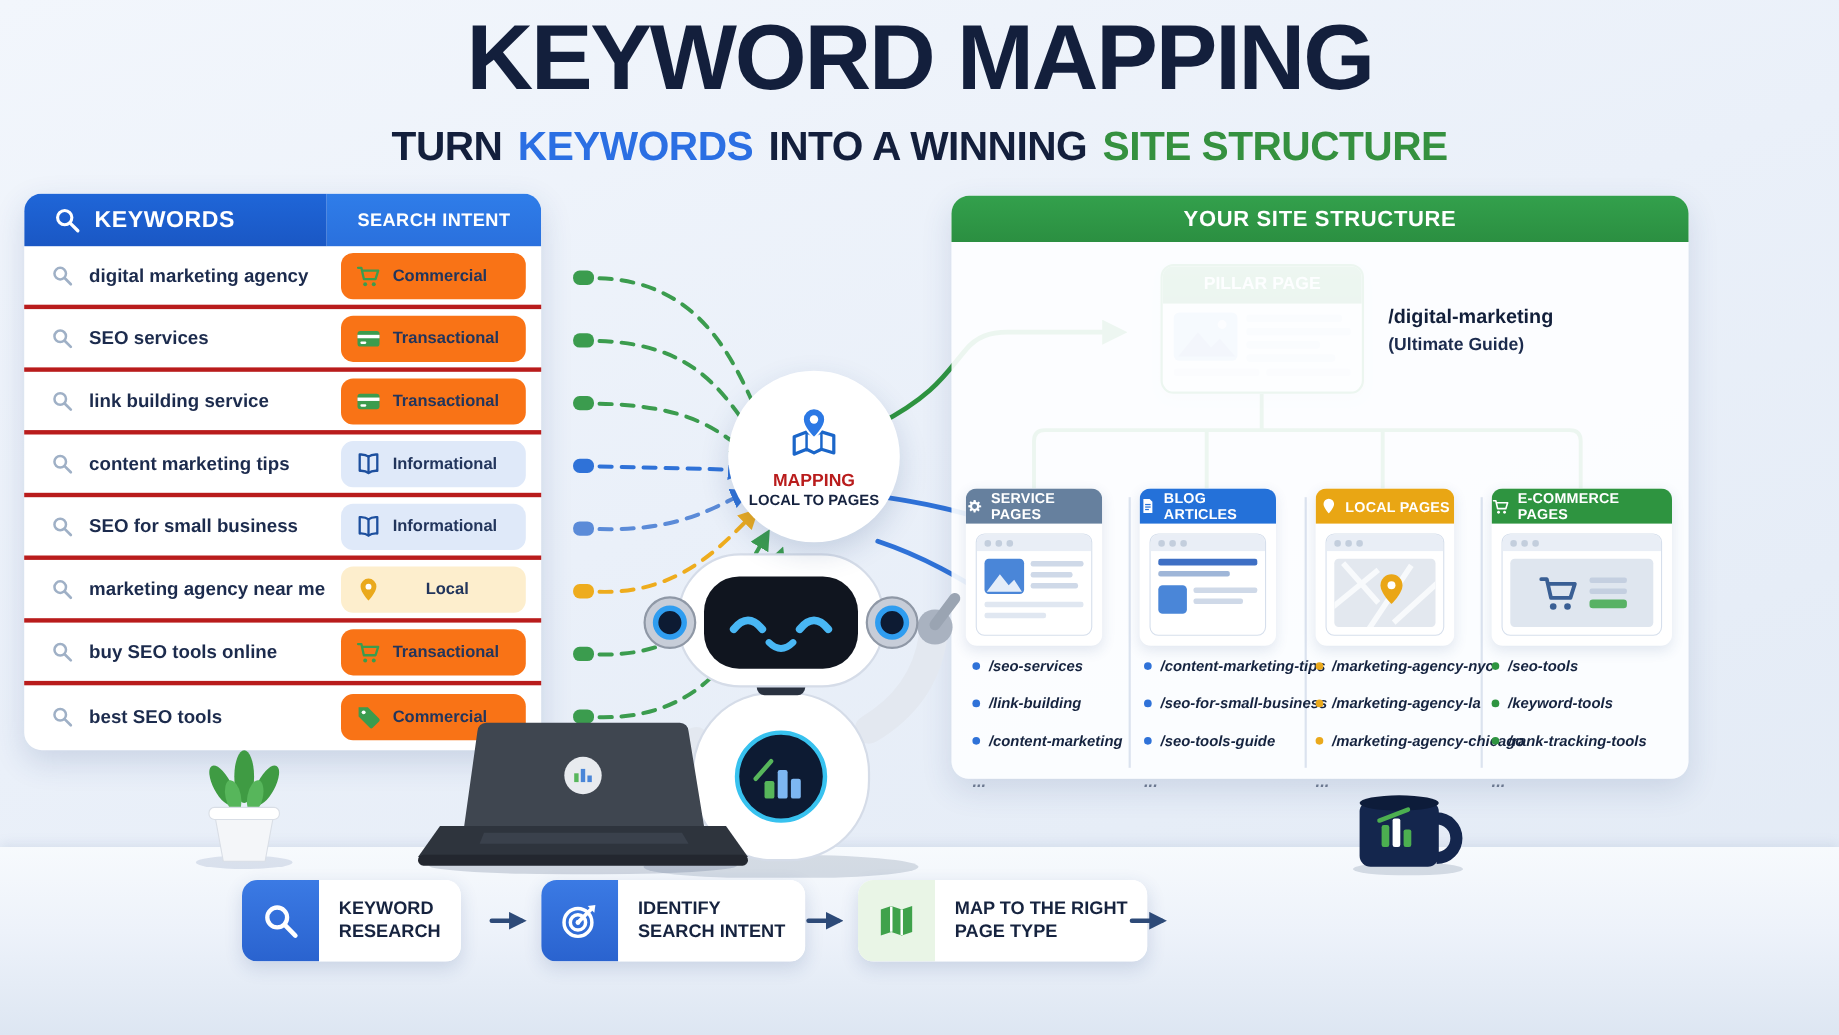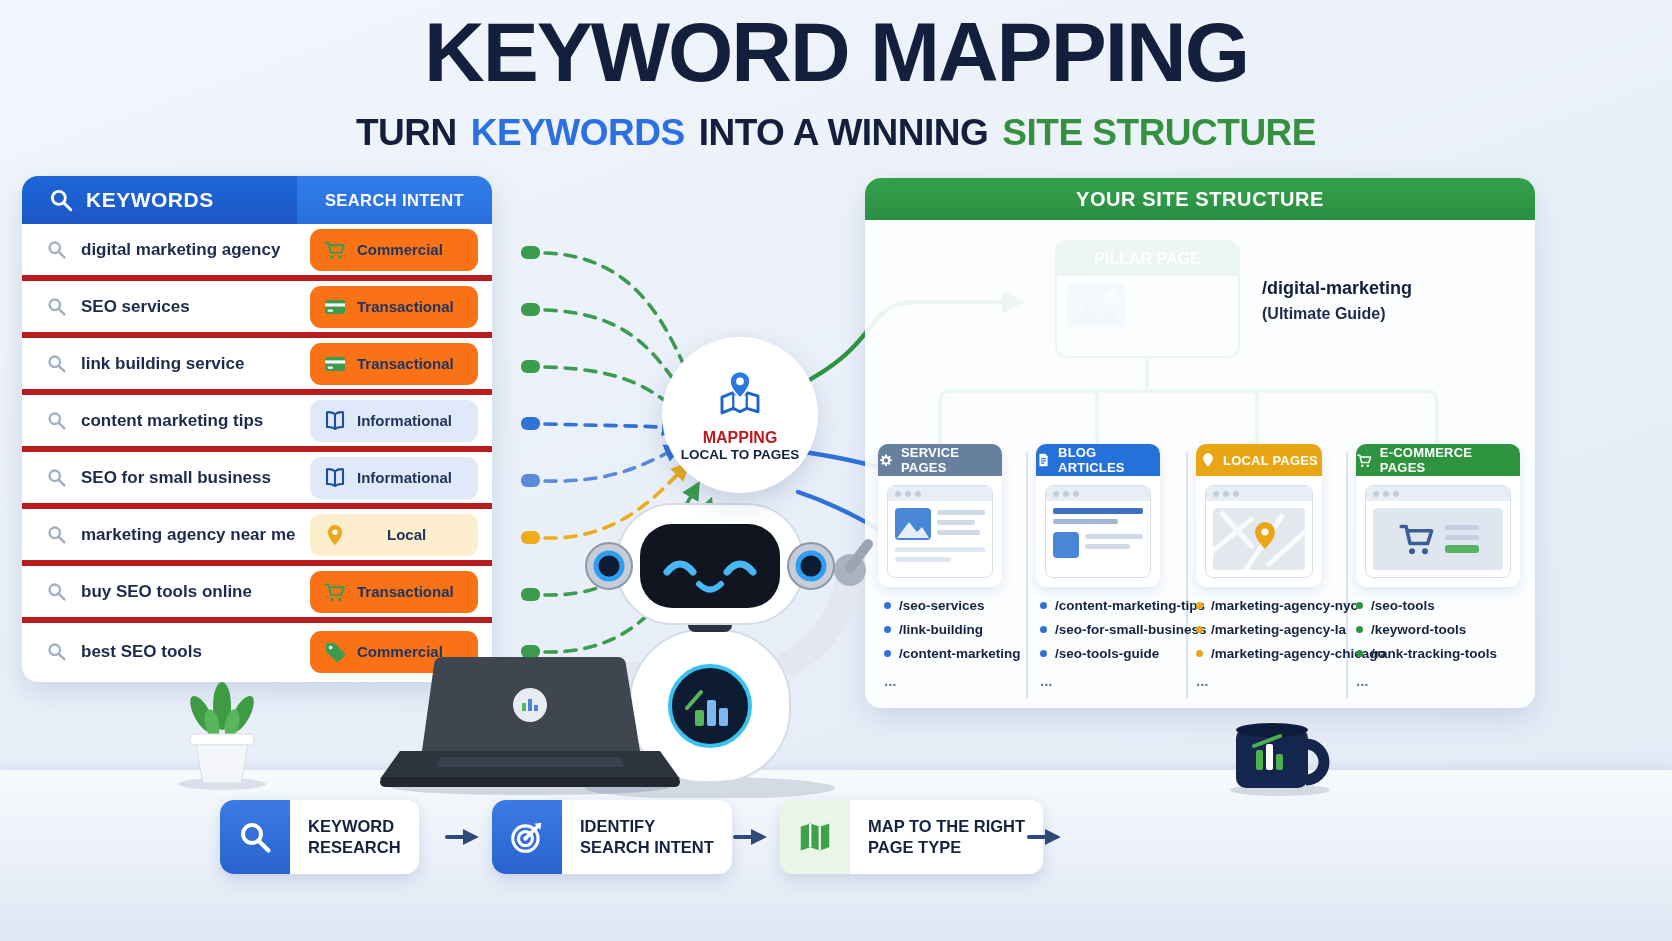--- a/index.html
+++ b/index.html
@@ -21,21 +21,21 @@
     border-radius:16px;box-shadow:0 10px 28px rgba(40,70,130,.16);}
   .kw-header{position:absolute;left:0;top:0;width:100%;height:48px;display:flex;
     border-radius:16px 16px 0 0;overflow:hidden;}
   .kw-header .seg1{width:275px;background:linear-gradient(180deg,#1f66d8,#1a57c4);
     display:flex;align-items:center;gap:12px;padding-left:26px;box-sizing:border-box;
     color:#fff;font-weight:700;font-size:21px;letter-spacing:.5px;}
   .kw-header .seg2{flex:1;background:linear-gradient(180deg,#2f7de9,#2a70dd);
     display:flex;align-items:center;justify-content:center;color:#fff;font-weight:700;
     font-size:16.5px;letter-spacing:.4px;}
   .kw-row{position:absolute;left:0;width:100%;height:57px;display:flex;align-items:center;
-    border-bottom:6px solid #b91c1c;box-sizing:border-box;padding-left:24px;}
+    border-bottom:4px solid #b91c1c;box-sizing:border-box;padding-left:24px;}
   .kw-row:last-child{border-bottom:none;}
   .kw-row .kw-text{margin-left:14px;font-size:17px;font-weight:600;color:#1c2b4d;}
   .intent-pill{position:absolute;left:288px;width:168px;height:42px;border-radius:11px;
     display:flex;align-items:center;gap:10px;padding-left:13px;box-sizing:border-box;
     font-size:15px;font-weight:700;color:#233túl;}
   .intent-pill span{color:#22355c;}
   .pill-green{background:#f97316;text-align:right;} .pill-blue{background:#dfe9f9;align-items:center;} .pill-amber{background:#fdeecd;gap:40px;}
   .ic-green{color:#3b9c4e;} .ic-blue{color:#1d4f9e;} .ic-amber{color:#eaa91c;} .ic-gray{color:#9fb0c6;}
 
   
@@ -78,21 +78,21 @@
   .mk-body{padding:7px;height:76px;box-sizing:border-box;}
   .mk-row{display:flex;gap:6px;}
   .mk-img{width:36px;height:32px;background:#4a86d8;border-radius:4px;position:relative;overflow:hidden;}
   .mk-lines{flex:1;display:flex;flex-direction:column;gap:5px;padding-top:2px;}
   .mk-lines i{display:block;height:5px;border-radius:2px;background:#cfd9e8;}
   .mk-wide{margin-top:7px;display:flex;flex-direction:column;gap:5px;}
   .mk-wide i{display:block;height:5px;border-radius:2px;background:#e0e7f1;}
   .map-box{height:62px;background:#e3e8ef;border-radius:4px;position:relative;overflow:hidden;}
   .ecom-box{height:62px;background:#dfe6ef;border-radius:4px;position:relative;display:flex;
     align-items:center;justify-content:center;gap:8px;}
-  .url-list{top:598px;display:flex;flex-direction:column;gap:9px;}
+  .url-list{top:598px;display:flex;flex-direction:column;gap:19px;font-style:italic;}
   .url-item{display:flex;align-items:center;gap:8px;font-size:13.5px;font-weight:700;color:#15233f;white-space:nowrap;}
   .url-item b{width:7px;height:7px;border-radius:50%;flex:0 0 auto;}
   .b-blue{background:#2f72d8;} .b-amber{background:#eaa91c;} .b-green{background:#2e9440;}
   .url-more{font-size:15px;font-weight:800;color:#6b7890;margin-top:2px;}
   .v-div{top:452px;width:2px;height:246px;background:#dbe3ef;}
 
   
   .flow-step{top:800px;height:74px;display:flex;border-radius:14px;overflow:hidden;
     box-shadow:0 6px 16px rgba(40,70,130,.16);background:#fff;}
   .fs-icon{width:70px;display:flex;align-items:center;justify-content:center;flex:0 0 auto;}

